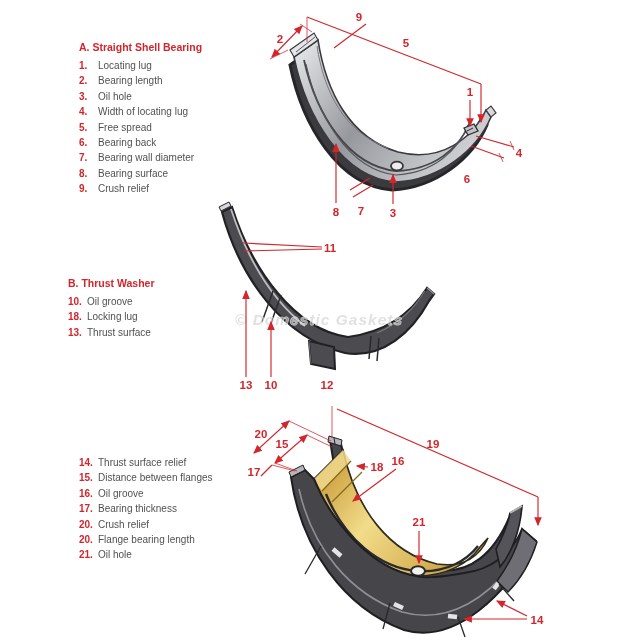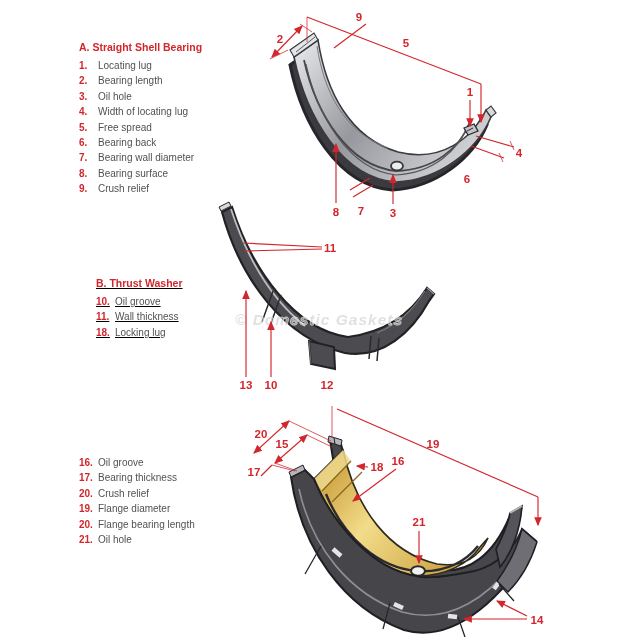--- a/index.html
+++ b/index.html
@@ -5,21 +5,21 @@
   html,body{margin:0;padding:0;background:#fff;}
   .canvas{position:relative;width:640px;height:640px;background:#ffffff;overflow:hidden;
           font-family:"Liberation Sans",sans-serif;}
   .legend{position:absolute;width:210px;}
   .legend h3{margin:0 0 5px 0;font-size:10.5px;font-weight:bold;color:#d2262c;}
   .legend ol{list-style:none;margin:0;padding:0;}
   .legend li{display:flex;font-size:10px;line-height:15.4px;color:#515154;}
   .legend .n{color:#d2262c;font-weight:bold;flex:none;width:19px;}
   .legend .t{flex:1;}
   #legend-a{left:79px;top:41px;}
-  #legend-b{left:96px;top:277px;text-decoration:underline;}
+  #legend-b{left:68px;top:277px;}
   #legend-c{left:79px;top:455px;}
   svg.art{position:absolute;left:0;top:0;}
   .cl{stroke:#d2262c;stroke-width:1.15;fill:none;}
   .clt{stroke:#d2262c;stroke-width:0.85;fill:none;opacity:.9;}
   .cn{font-family:"Liberation Sans",sans-serif;font-size:11.5px;font-weight:bold;
       fill:#d2262c;text-anchor:middle;}
   .wm{font-family:"Liberation Sans",sans-serif;font-size:15.5px;font-weight:bold;
       font-style:italic;letter-spacing:1px;text-anchor:middle;fill:#c9c9c9;fill-opacity:.55;
       stroke:#ffffff;stroke-opacity:.7;stroke-width:.8;paint-order:stroke;}
 </style>
@@ -71,47 +71,51 @@
   </section>
 
   <section class="legend" id="legend-b">
     <h3>B. Thrust Washer</h3>
     <ol>
       <li>
           <span class="n">10.</span>
           <span class="t">Oil groove</span>
         </li>
       <li>
-          <span class="n">11.</span>
-          <span class="t">Wall thickness</span>
-        </li>
-      <li>
           <span class="n">18.</span>
           <span class="t">Locking lug</span>
         </li>
+      <li>
+          <span class="n">13.</span>
+          <span class="t">Thrust surface</span>
+        </li>
     </ol>
   </section>
 
   <section class="legend" id="legend-c">
     <ol>
       <li>
+          <span class="n">14.</span>
+          <span class="t">Thrust surface relief</span>
+        </li>
+      <li>
+          <span class="n">15.</span>
+          <span class="t">Distance between flanges</span>
+        </li>
+      <li>
           <span class="n">16.</span>
           <span class="t">Oil groove</span>
         </li>
       <li>
           <span class="n">17.</span>
           <span class="t">Bearing thickness</span>
         </li>
       <li>
           <span class="n">20.</span>
           <span class="t">Crush relief</span>
-        </li>
-      <li>
-          <span class="n">19.</span>
-          <span class="t">Flange diameter</span>
         </li>
       <li>
           <span class="n">20.</span>
           <span class="t">Flange bearing length</span>
         </li>
       <li>
           <span class="n">21.</span>
           <span class="t">Oil hole</span>
         </li>
     </ol>

